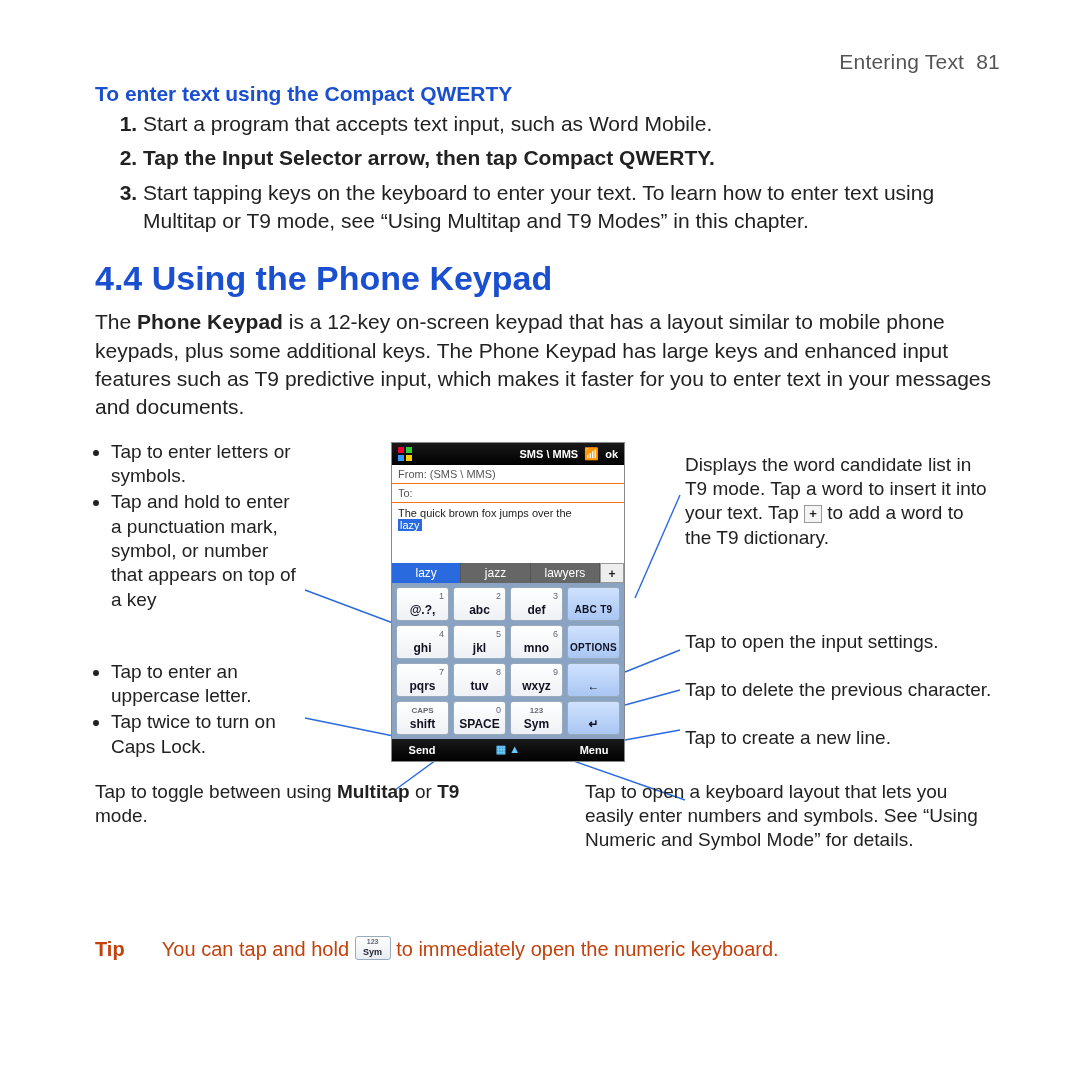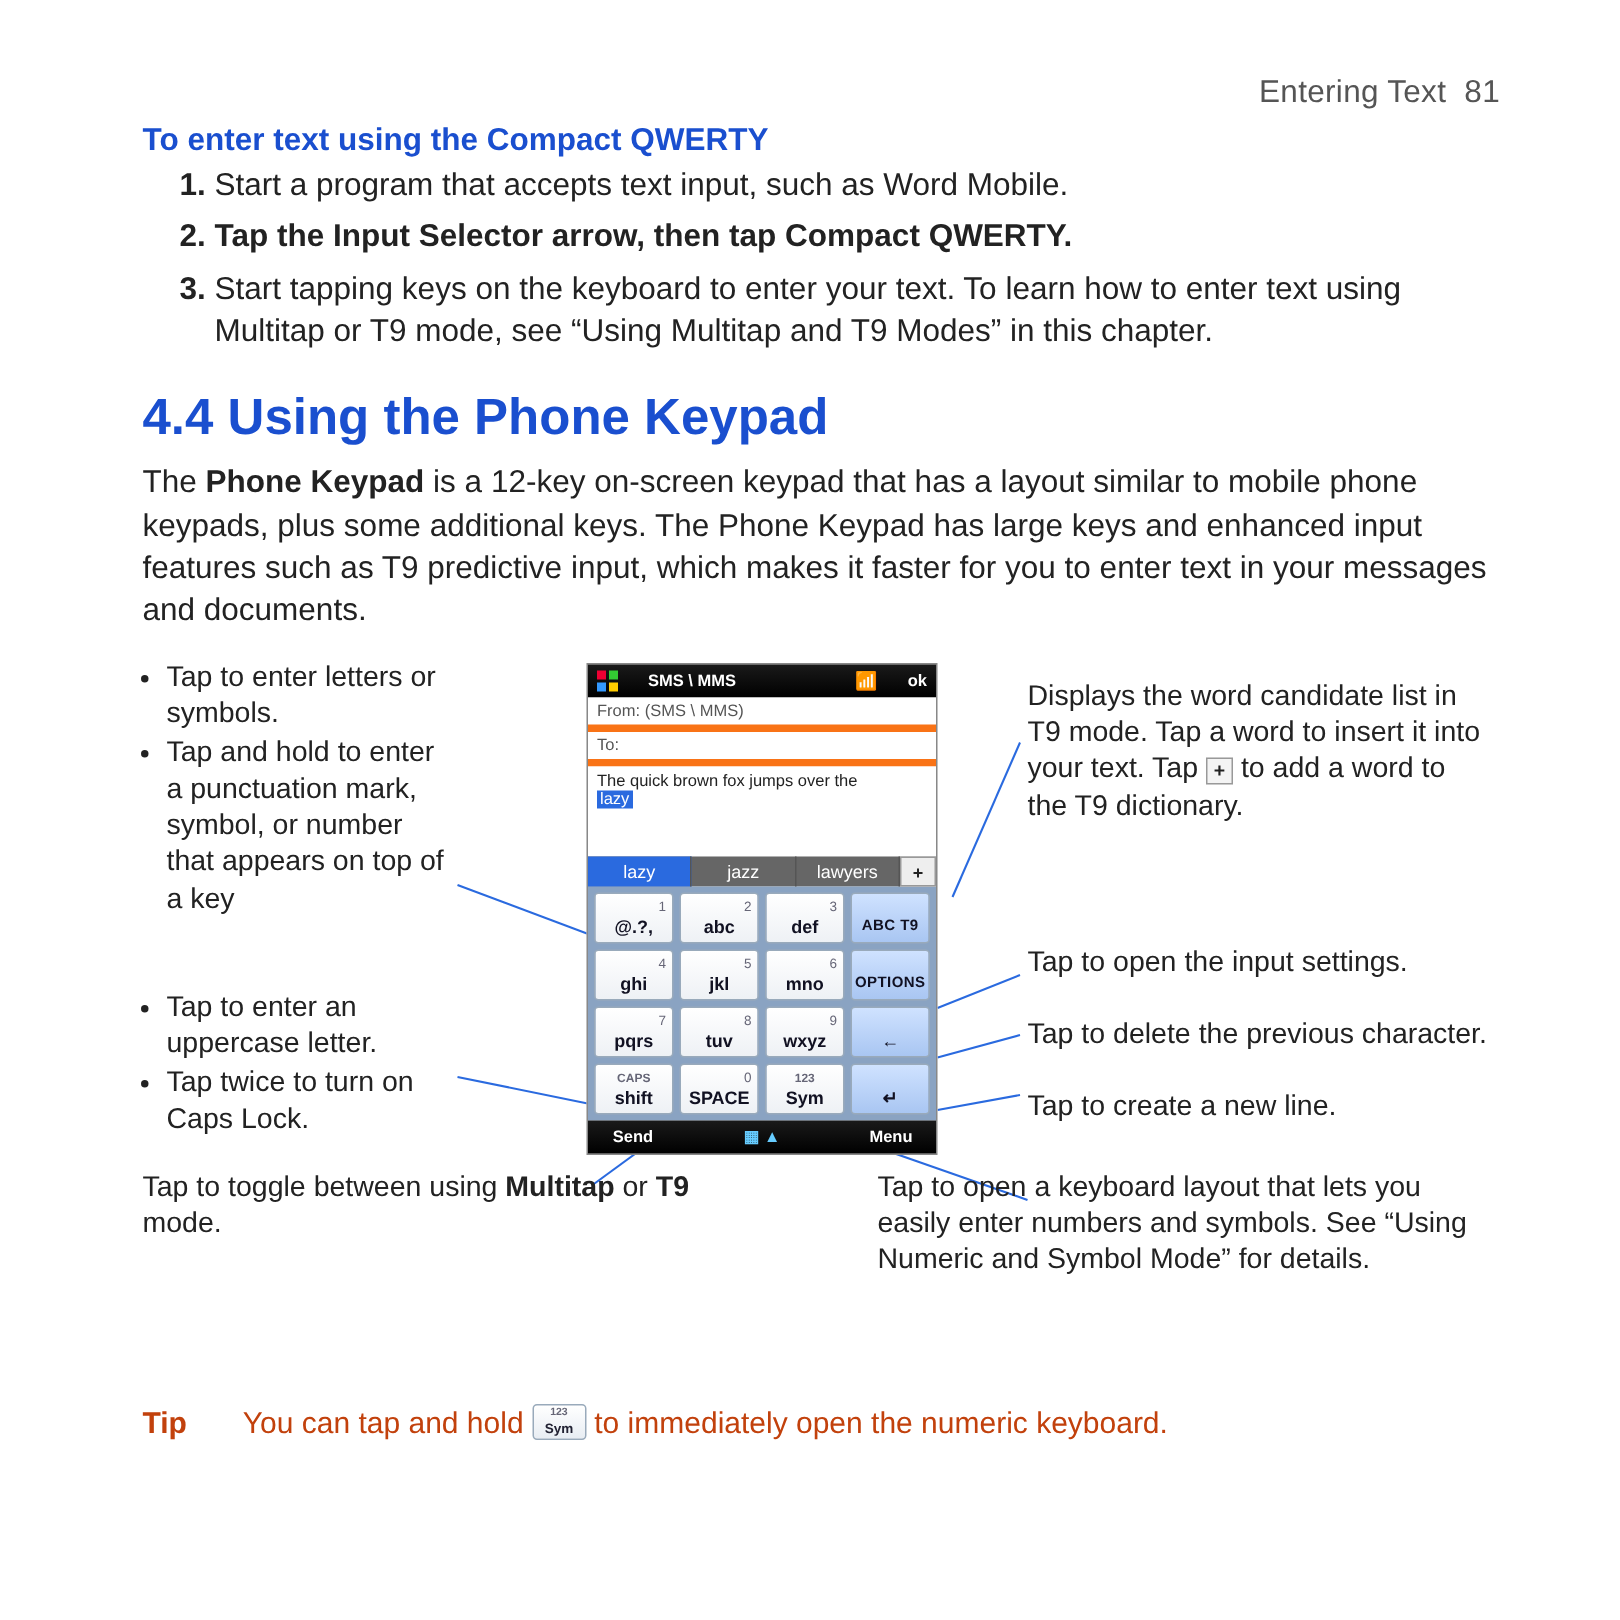--- a/index.html
+++ b/index.html
@@ -81,35 +81,36 @@
     font-family: Tahoma, Arial, sans-serif;
     font-size: 12px;
   }
   .phone .titlebar {
     background: linear-gradient(#1a1a1a, #000);
     color: #fff;
     height: 22px;
     display: flex;
     align-items: center;
     padding: 0 6px;
-    gap: 20px;
+    gap: 6px;
+    text-align: right;
   }
   .winlogo {
     width: 14px; height: 14px;
     background:
       linear-gradient(#e03,#e03) 0 0/6px 6px no-repeat,
       linear-gradient(#3c3,#3c3) 8px 0/6px 6px no-repeat,
       linear-gradient(#39f,#39f) 0 8px/6px 6px no-repeat,
       linear-gradient(#fc0,#fc0) 8px 8px/6px 6px no-repeat;
   }
   .titlebar .txt { flex: 1; font-weight: 700; font-size: 11px; }
   .titlebar .ok { font-weight: 700; font-size: 11px; }
   .phone .fromto {
     background: #fff;
-    border-bottom: 5px solid #f97316;
+    border-bottom: 1px solid #f97316;
     padding: 3px 6px;
     color: #555;
     font-size: 11px;
   }
   .phone .msgbox {
     background: #fff;
     height: 52px;
     padding: 4px 6px;
     font-size: 11px;
     color: #222;

